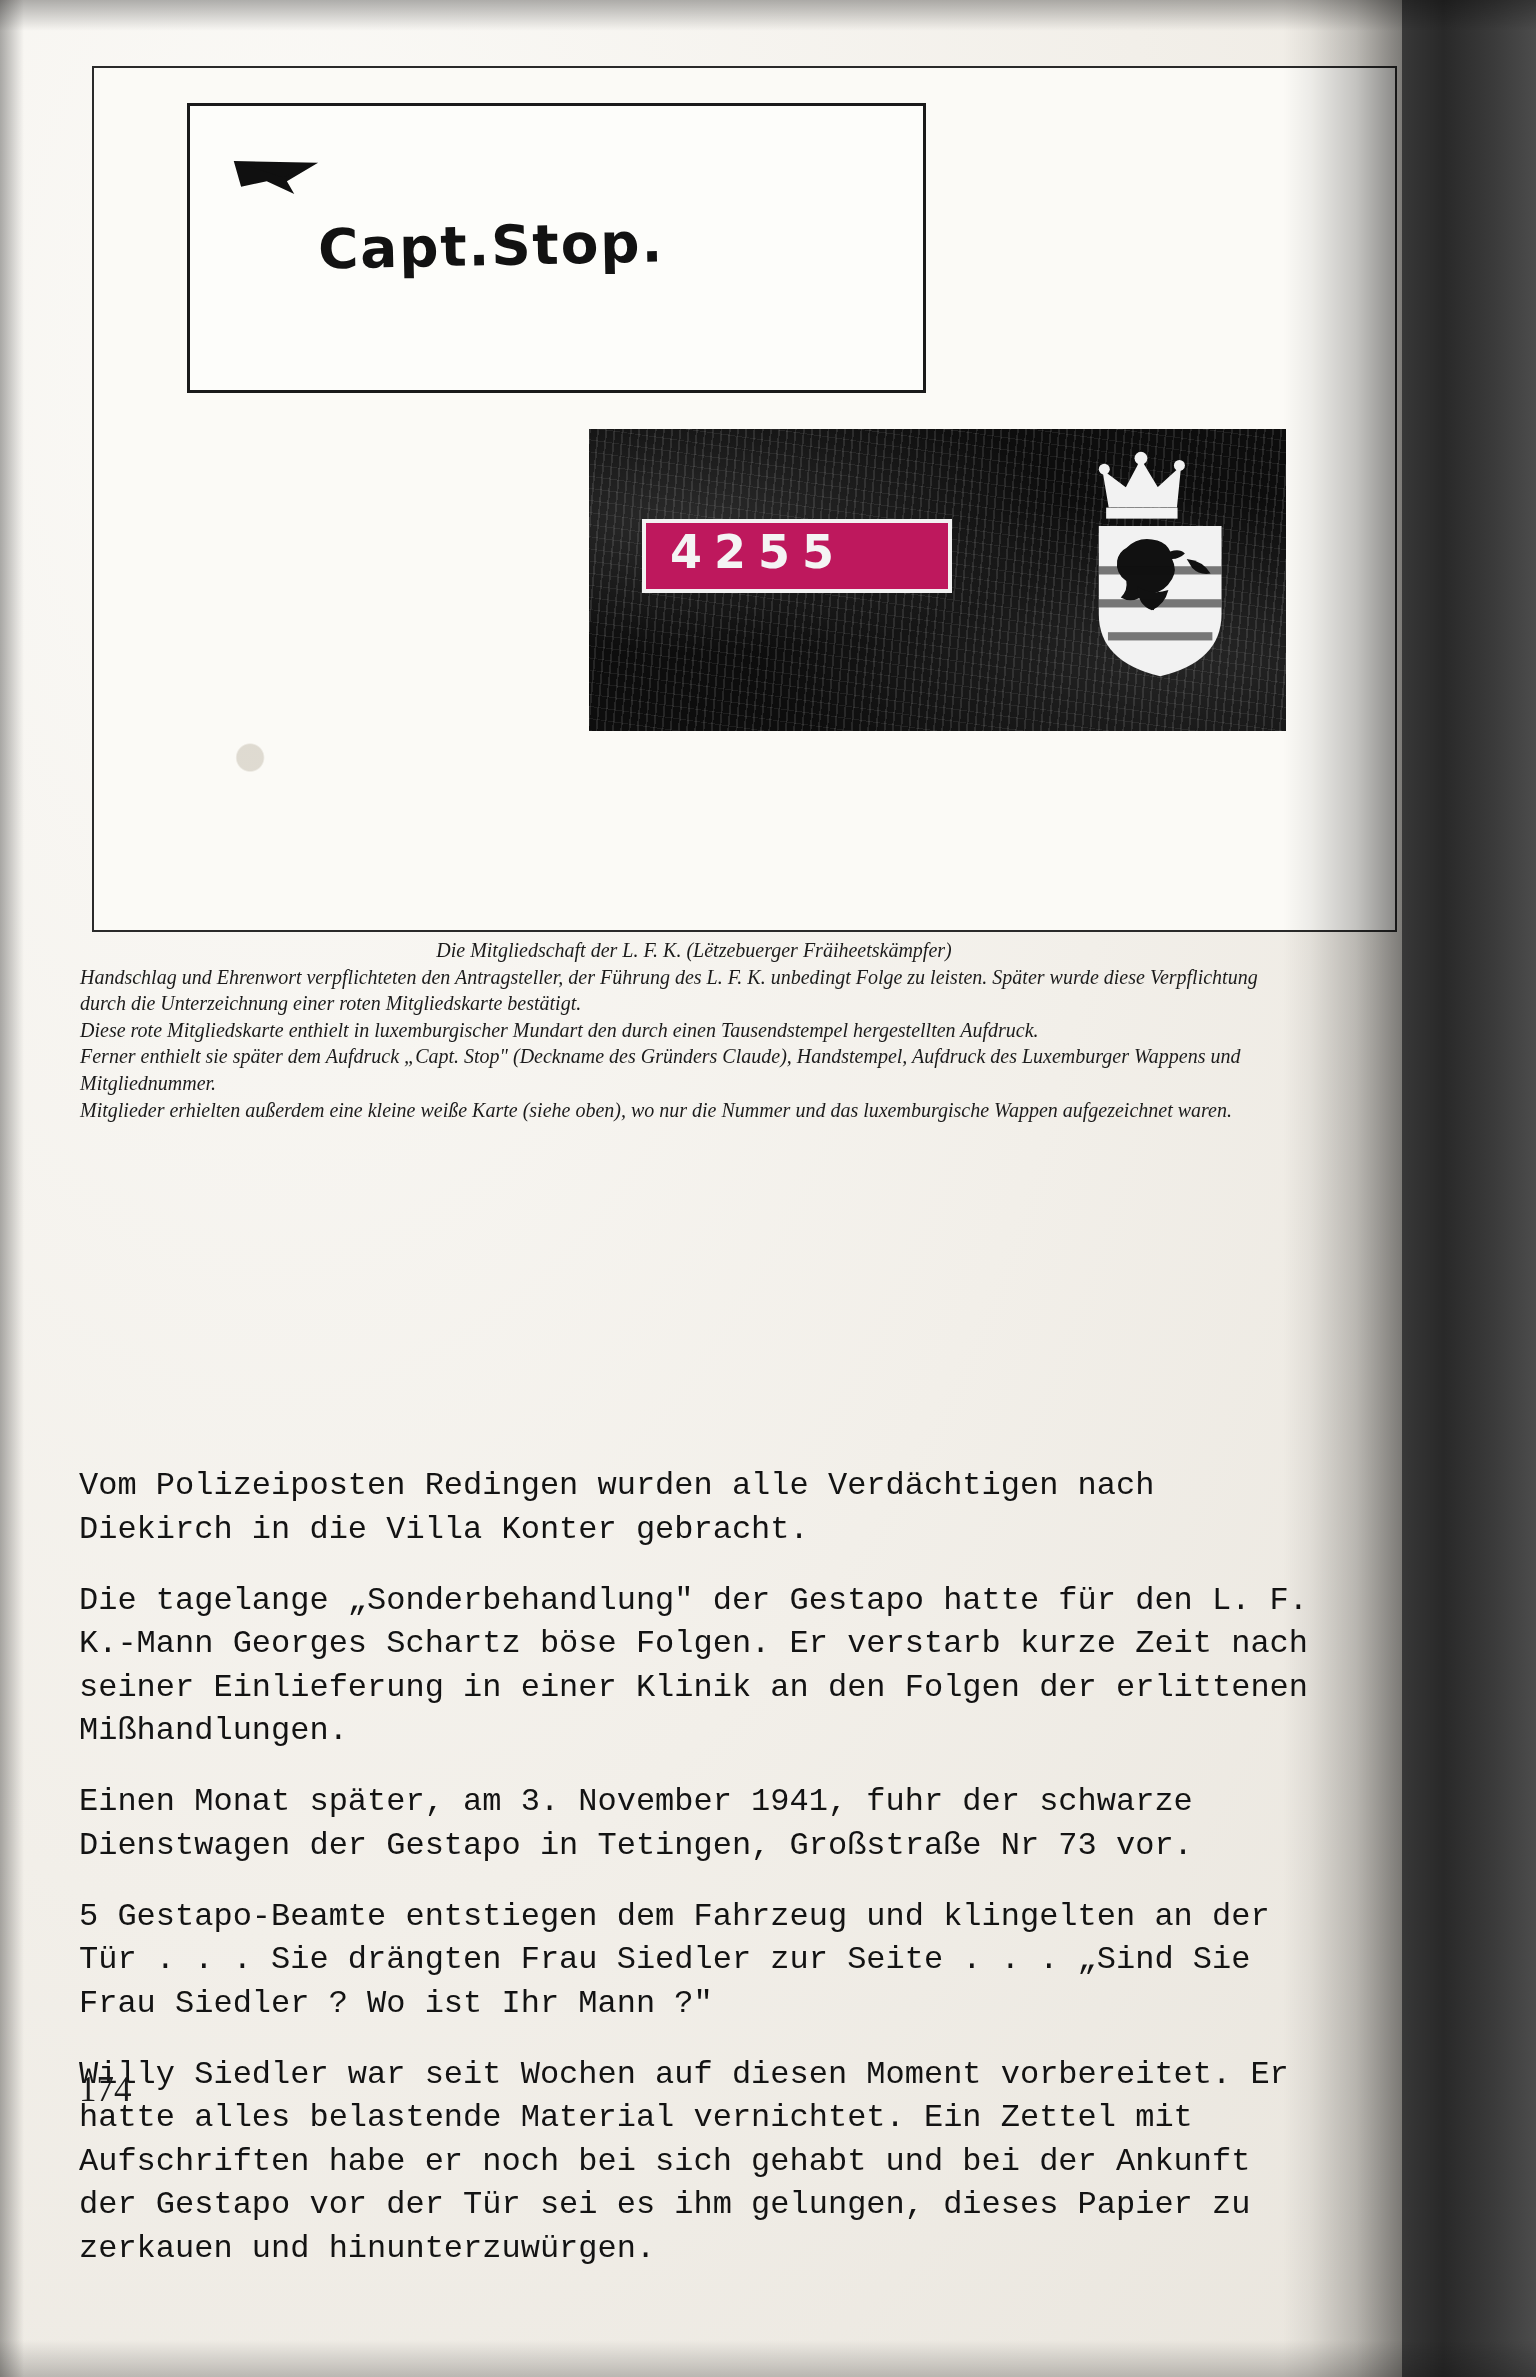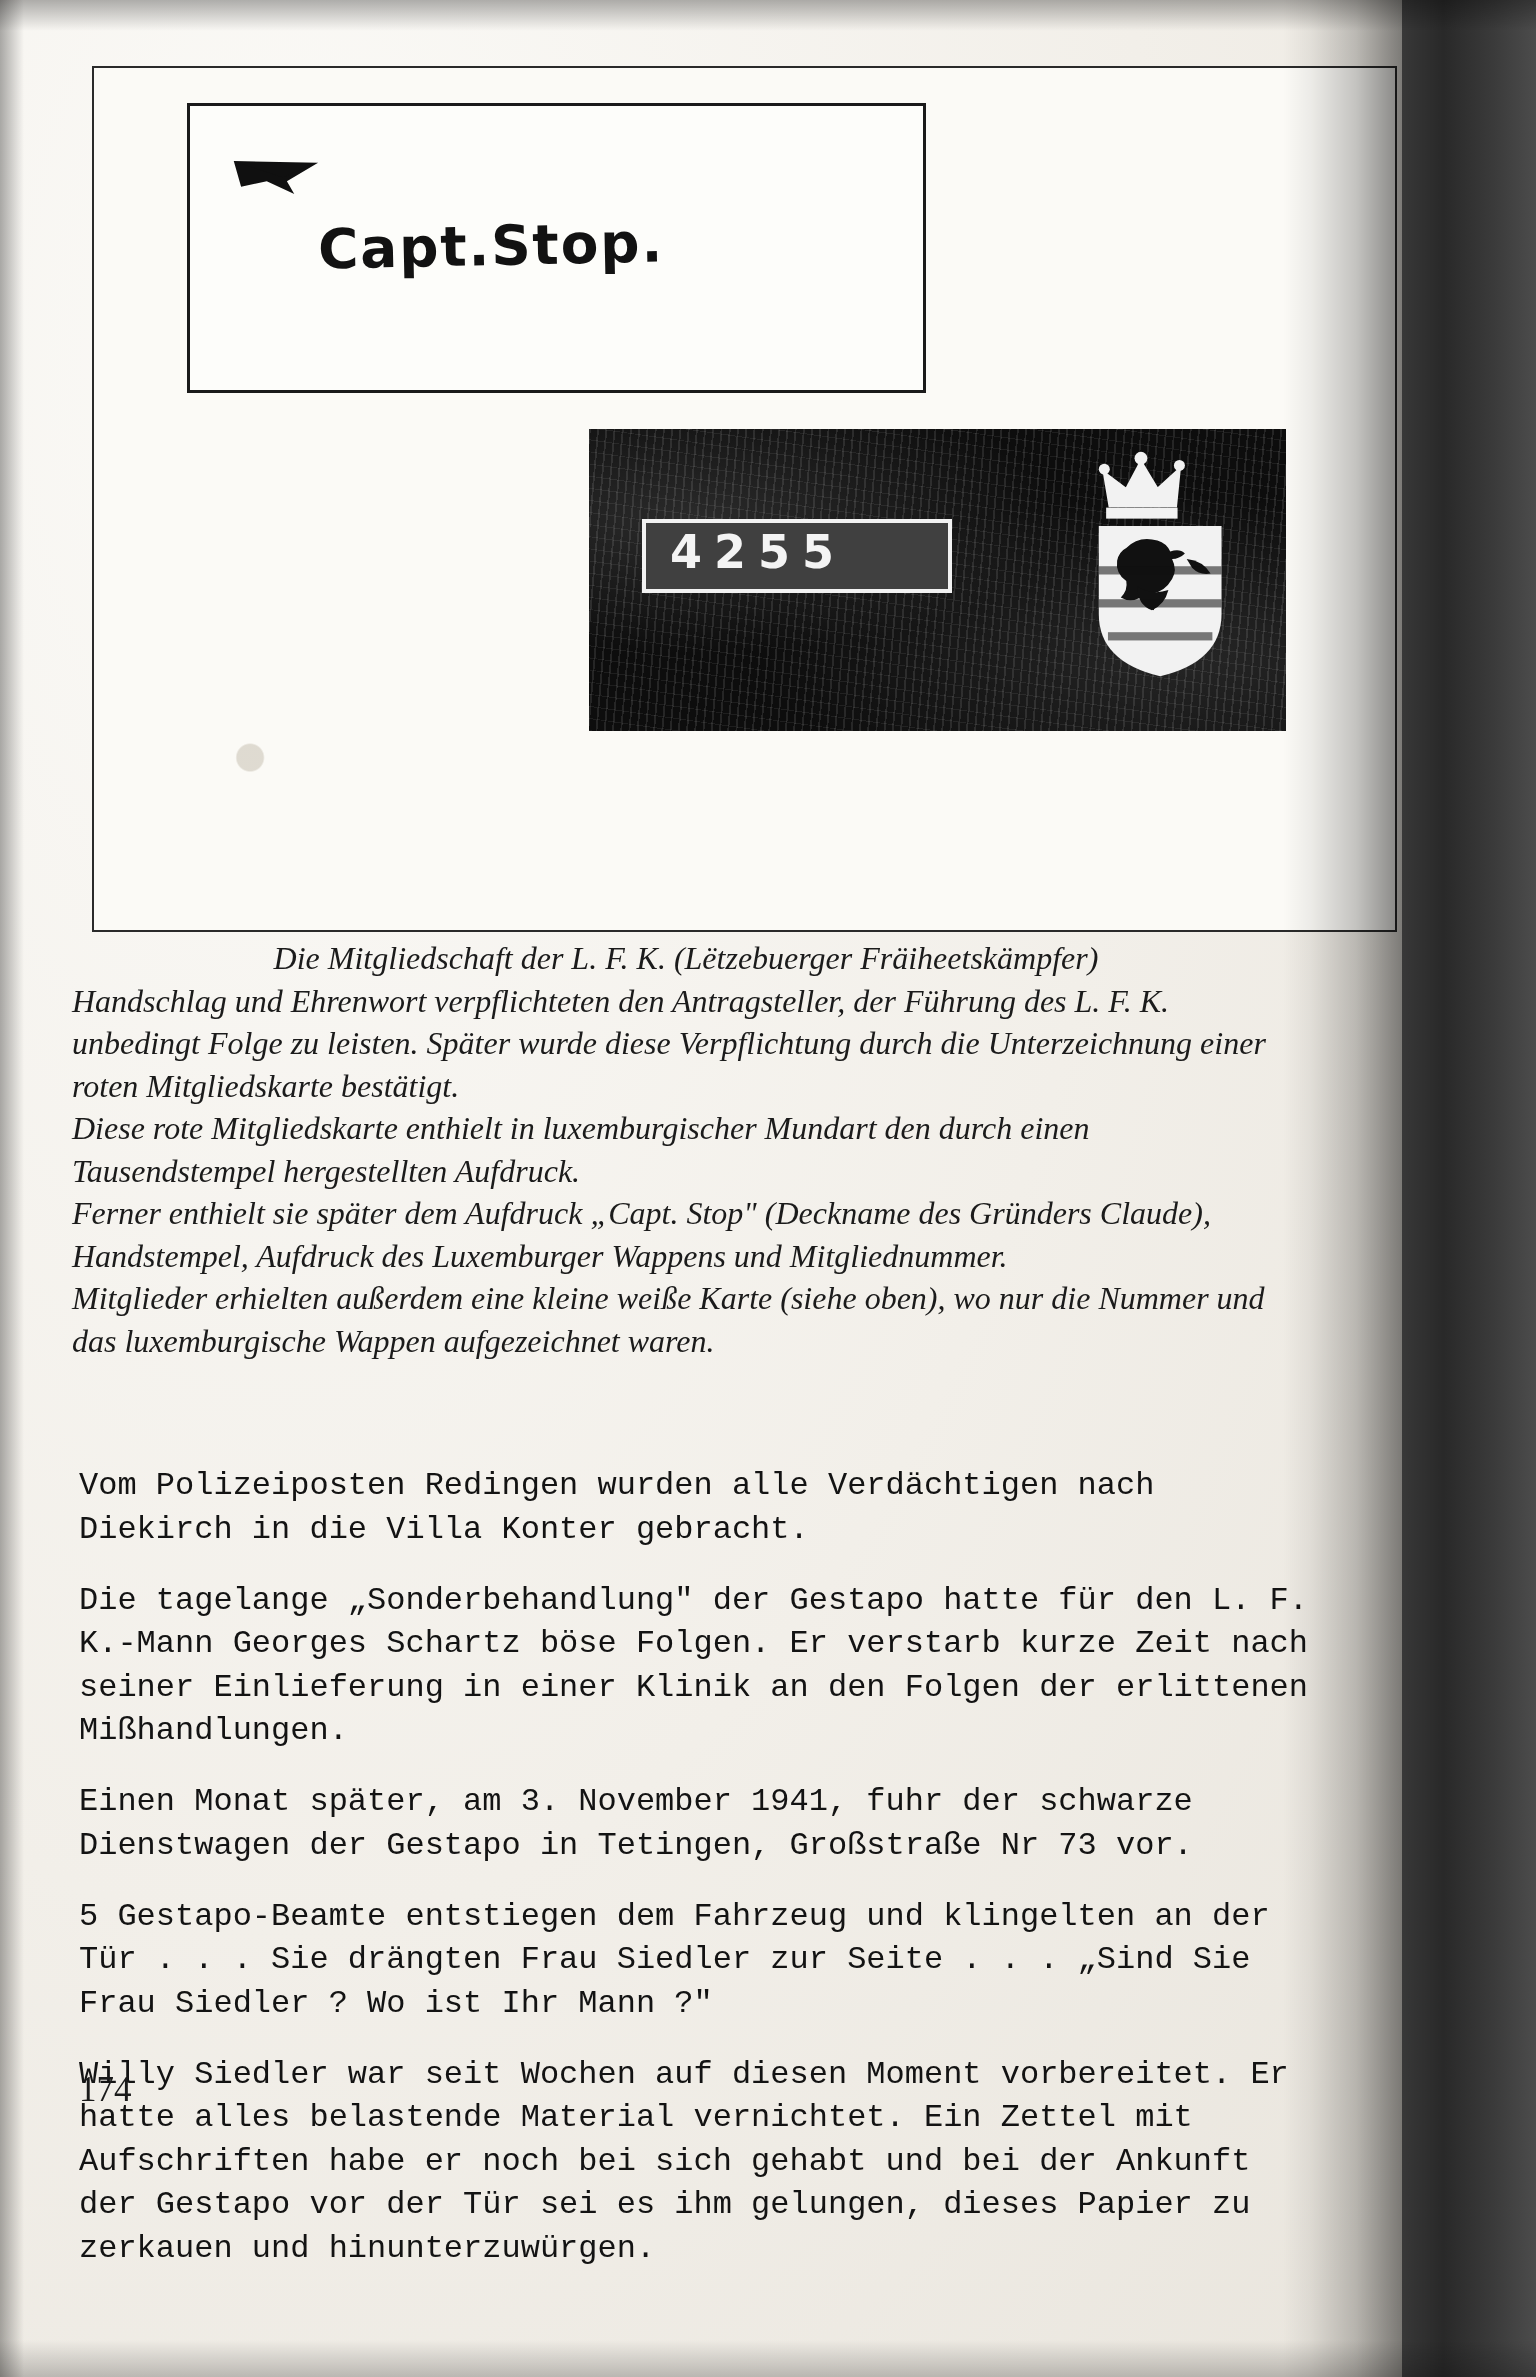--- a/index.html
+++ b/index.html
@@ -133,21 +133,21 @@
       radial-gradient(ellipse at 85% 75%, rgba(255,255,255,0.10), rgba(255,255,255,0) 50%);
     pointer-events: none;
   }
   .number-box {
     position: absolute;
     left: 53px;
     top: 90px;
     width: 302px;
     height: 66px;
     border: 4.6px solid #f2f2f2;
-    background: #404040;
+    background: #be185d;
   }
   .number-box .num {
     position: absolute;
     left: 24px;
     top: 1.8px;
     color: #f4f4f4;
     font-family: "DejaVu Sans", sans-serif;
     font-size: 46px;
     font-weight: 700;
     letter-spacing: 12px;
@@ -156,26 +156,26 @@
     position: absolute;
     right: 46px;
     top: 20px;
     width: 156px;
     height: 229px;
   }
 
   
   .caption-block {
     position: absolute;
-    left: 72px;
+    left: 80px;
     top: 937px;
     width: 1228px;
     font-family: "Liberation Serif", serif;
     font-style: italic;
-    font-size: 32px;
+    font-size: 20px;
     line-height: 1.33;
     color: #1b1b1b;
   }
   .caption-title {
     text-align: center;
     margin-bottom: 1.8px;
   }
   .caption-block p {
     margin: 0;
     text-indent: 0;

